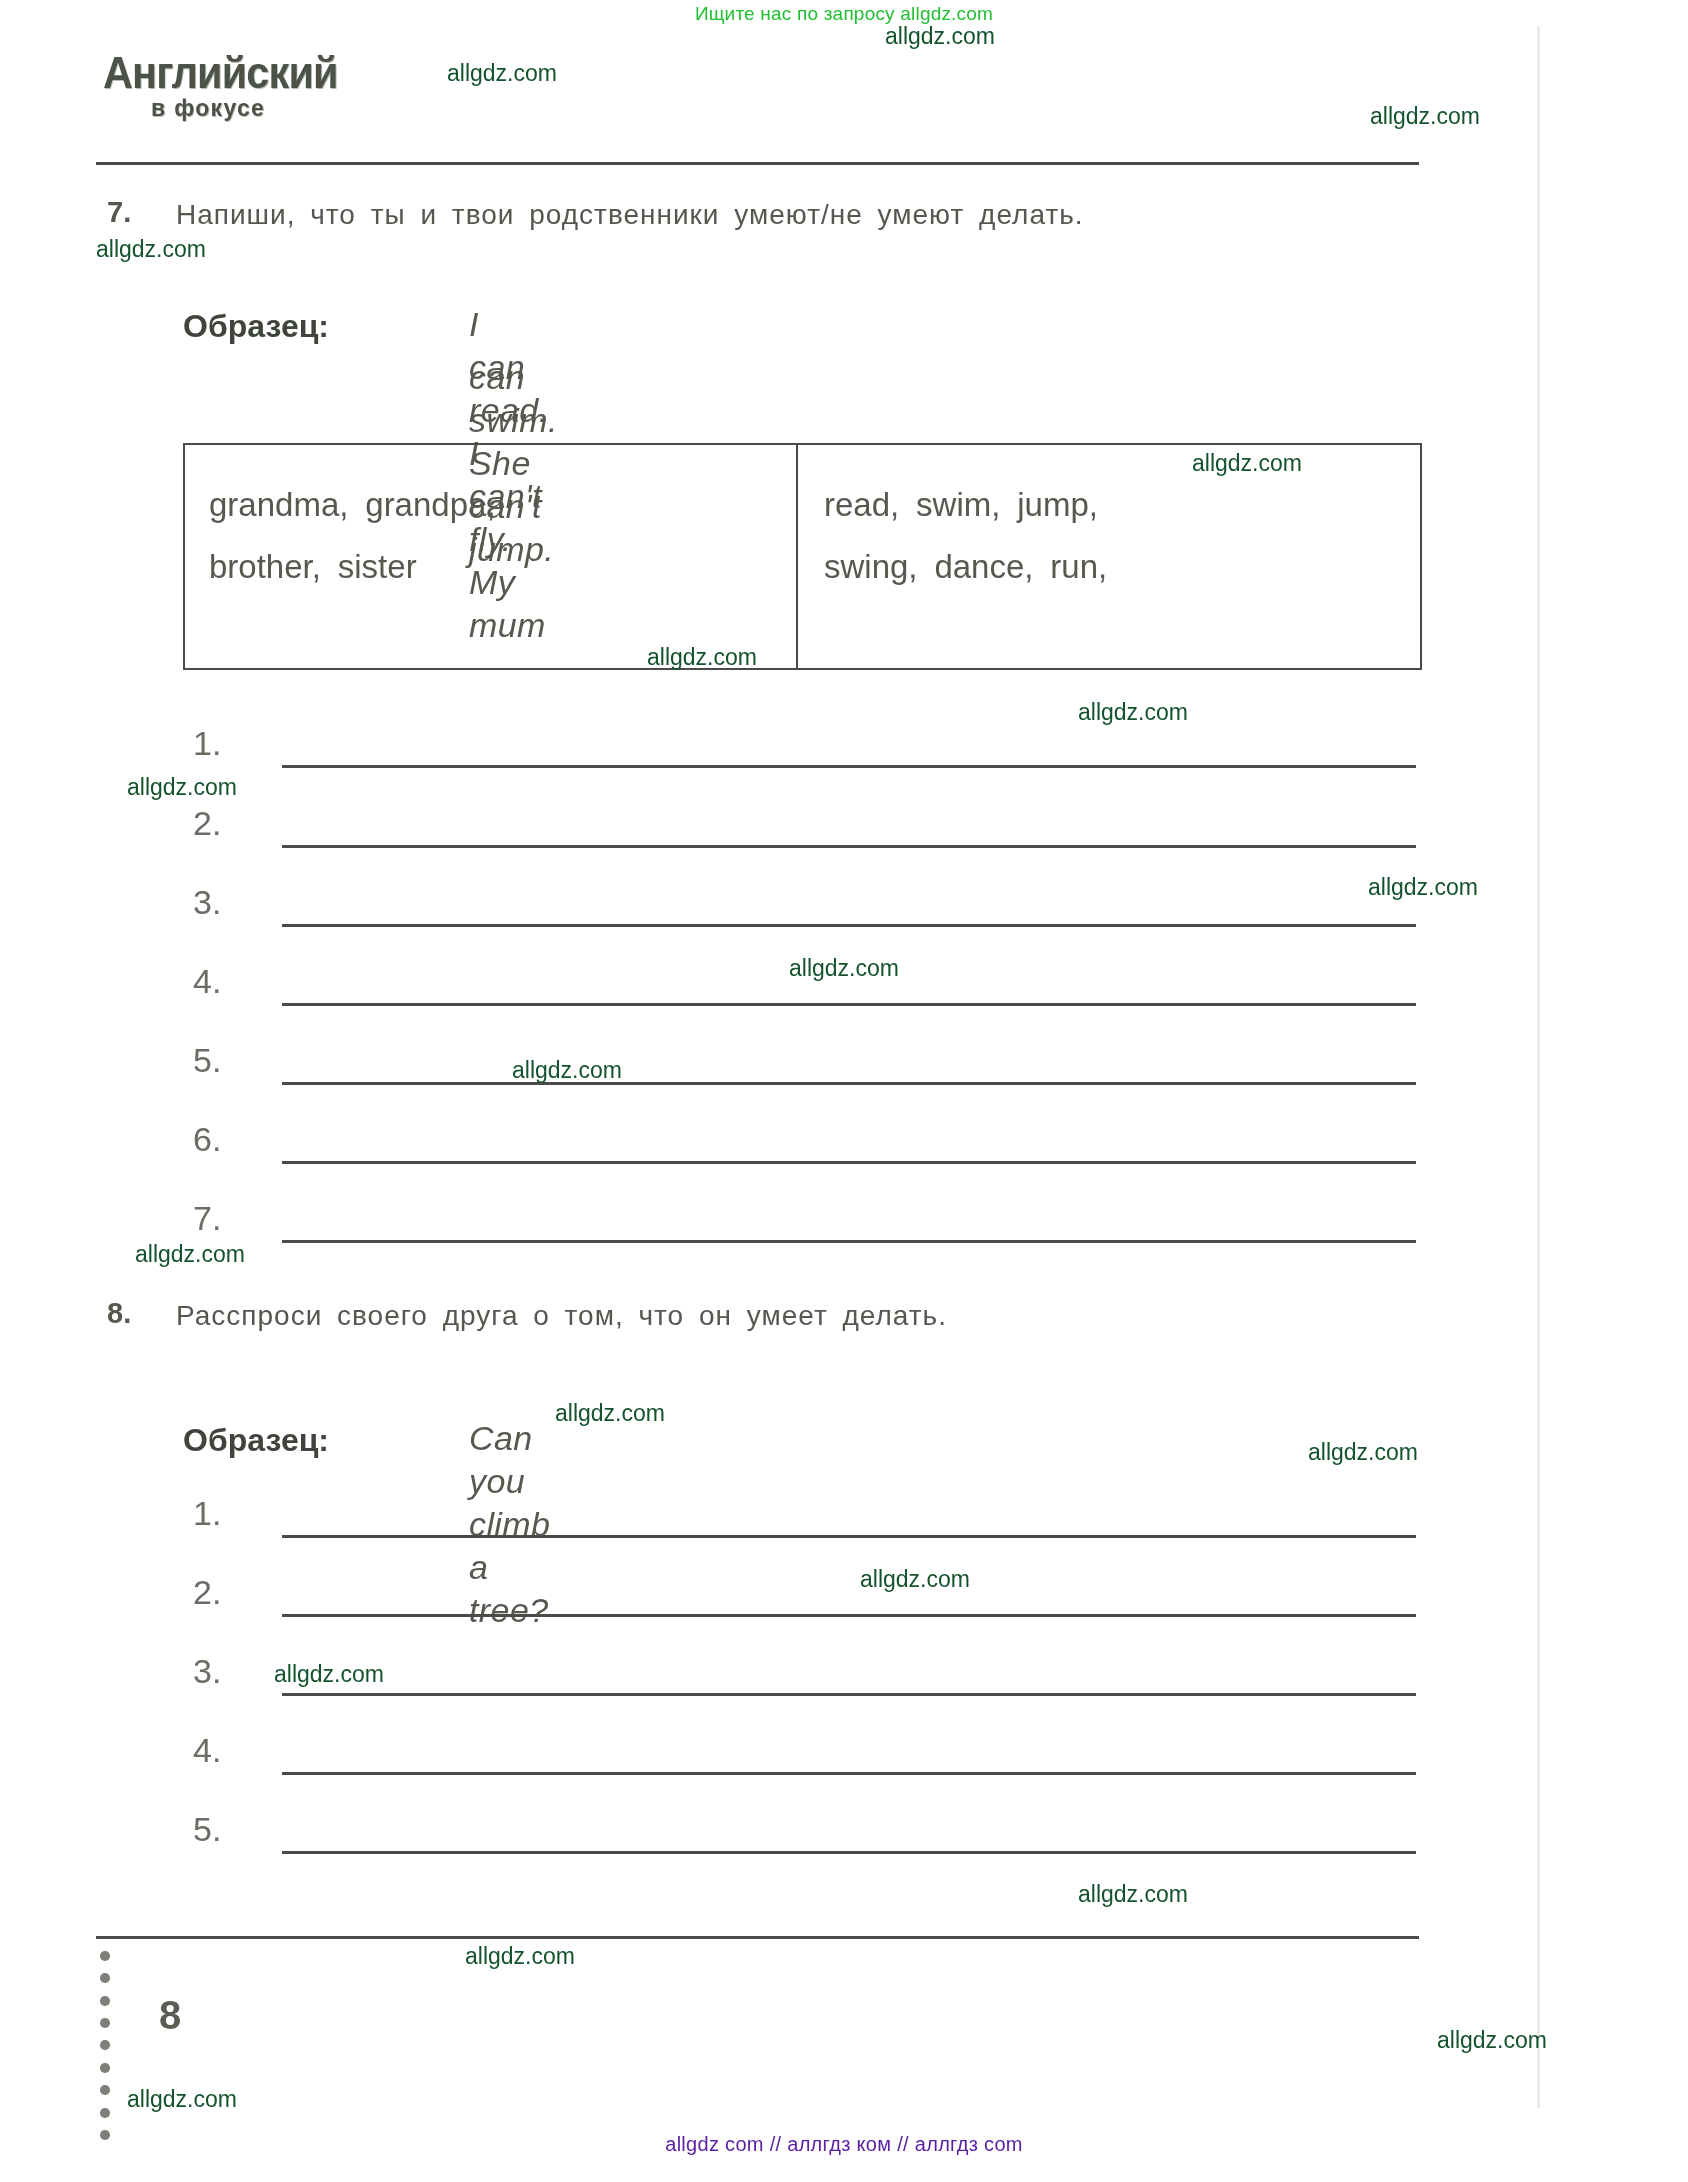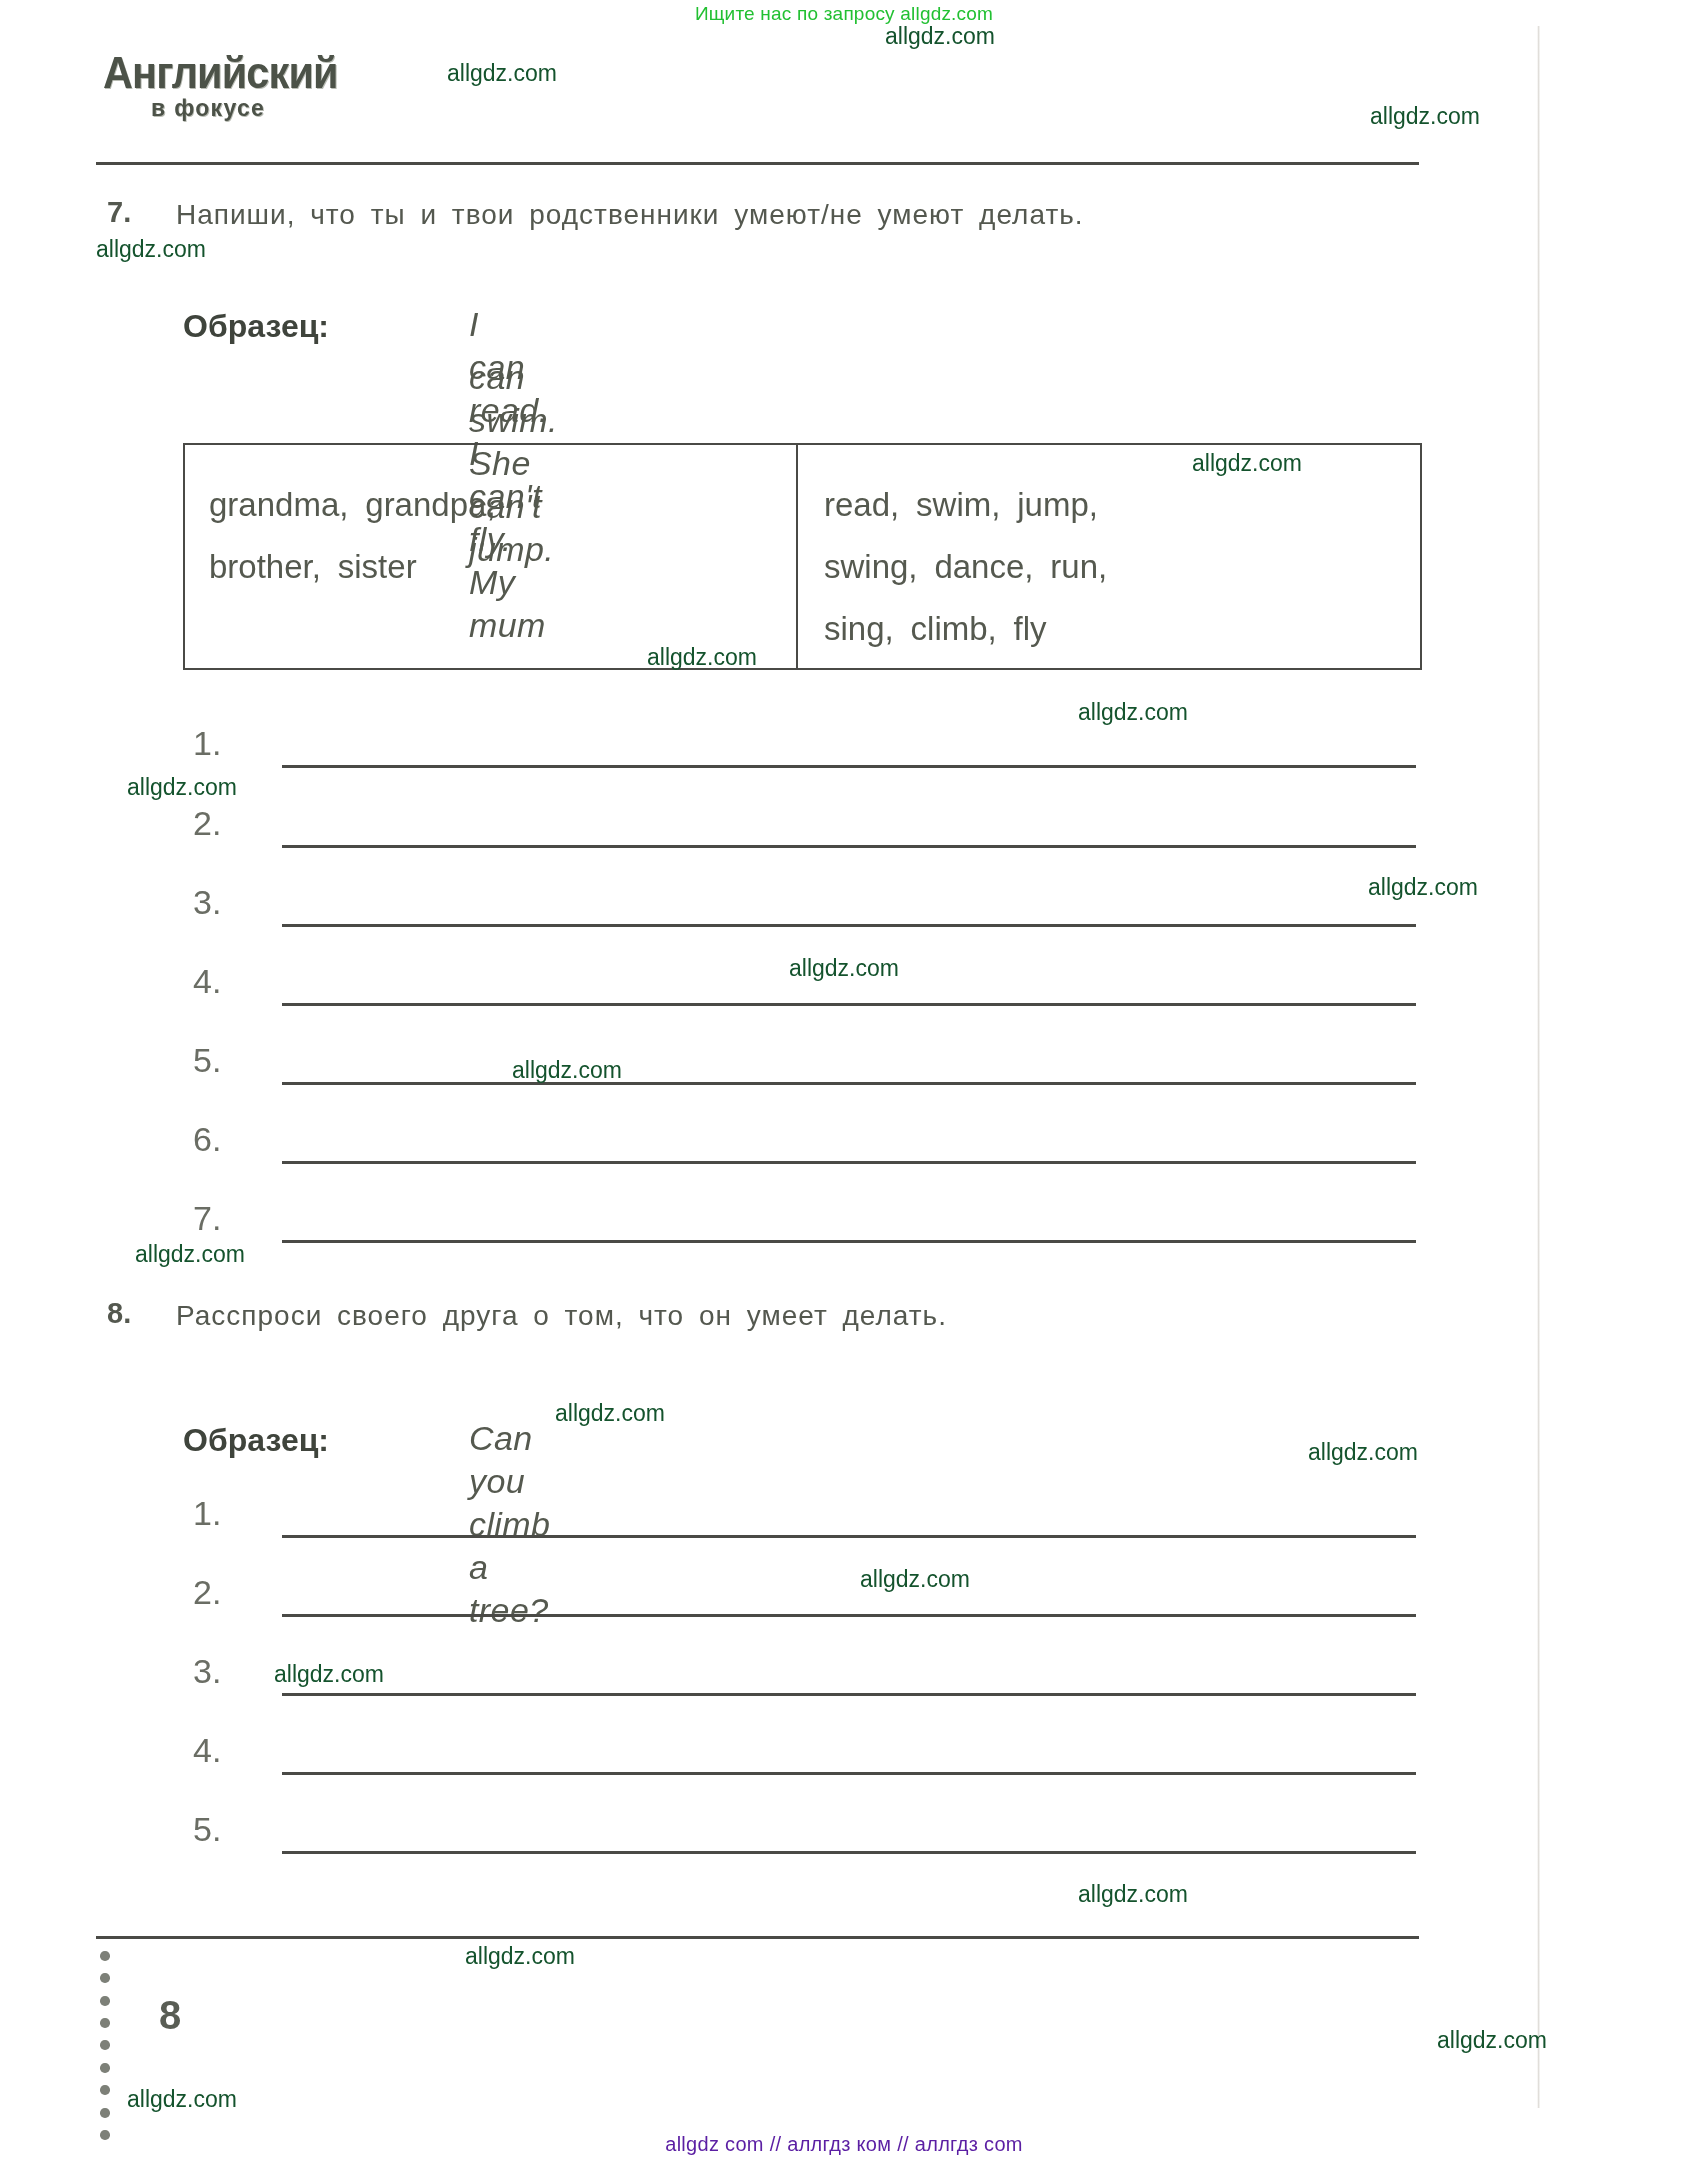--- a/index.html
+++ b/index.html
@@ -214,21 +214,20 @@
     <div class="sample-text" style="left:469px; top:356px;">can swim. She can't jump.</div>
 
     <div class="wordbox">
       <div class="col col-left">
         <div>grandma, grandpa,</div>
         <div>brother, sister</div>
       </div>
       <div class="col col-right">
         <div>read, swim, jump,</div>
         <div>swing, dance, run,</div>
-        <div>sing, climb, fly</div>
       </div>
     </div>
 
     <div class="answer-row" style="left:193px; top:724px;">
       <span class="idx">1.</span>
       <span class="ln"></span>
     </div>
     <div class="answer-row" style="left:193px; top:804px;">
       <span class="idx">2.</span>
       <span class="ln"></span>

